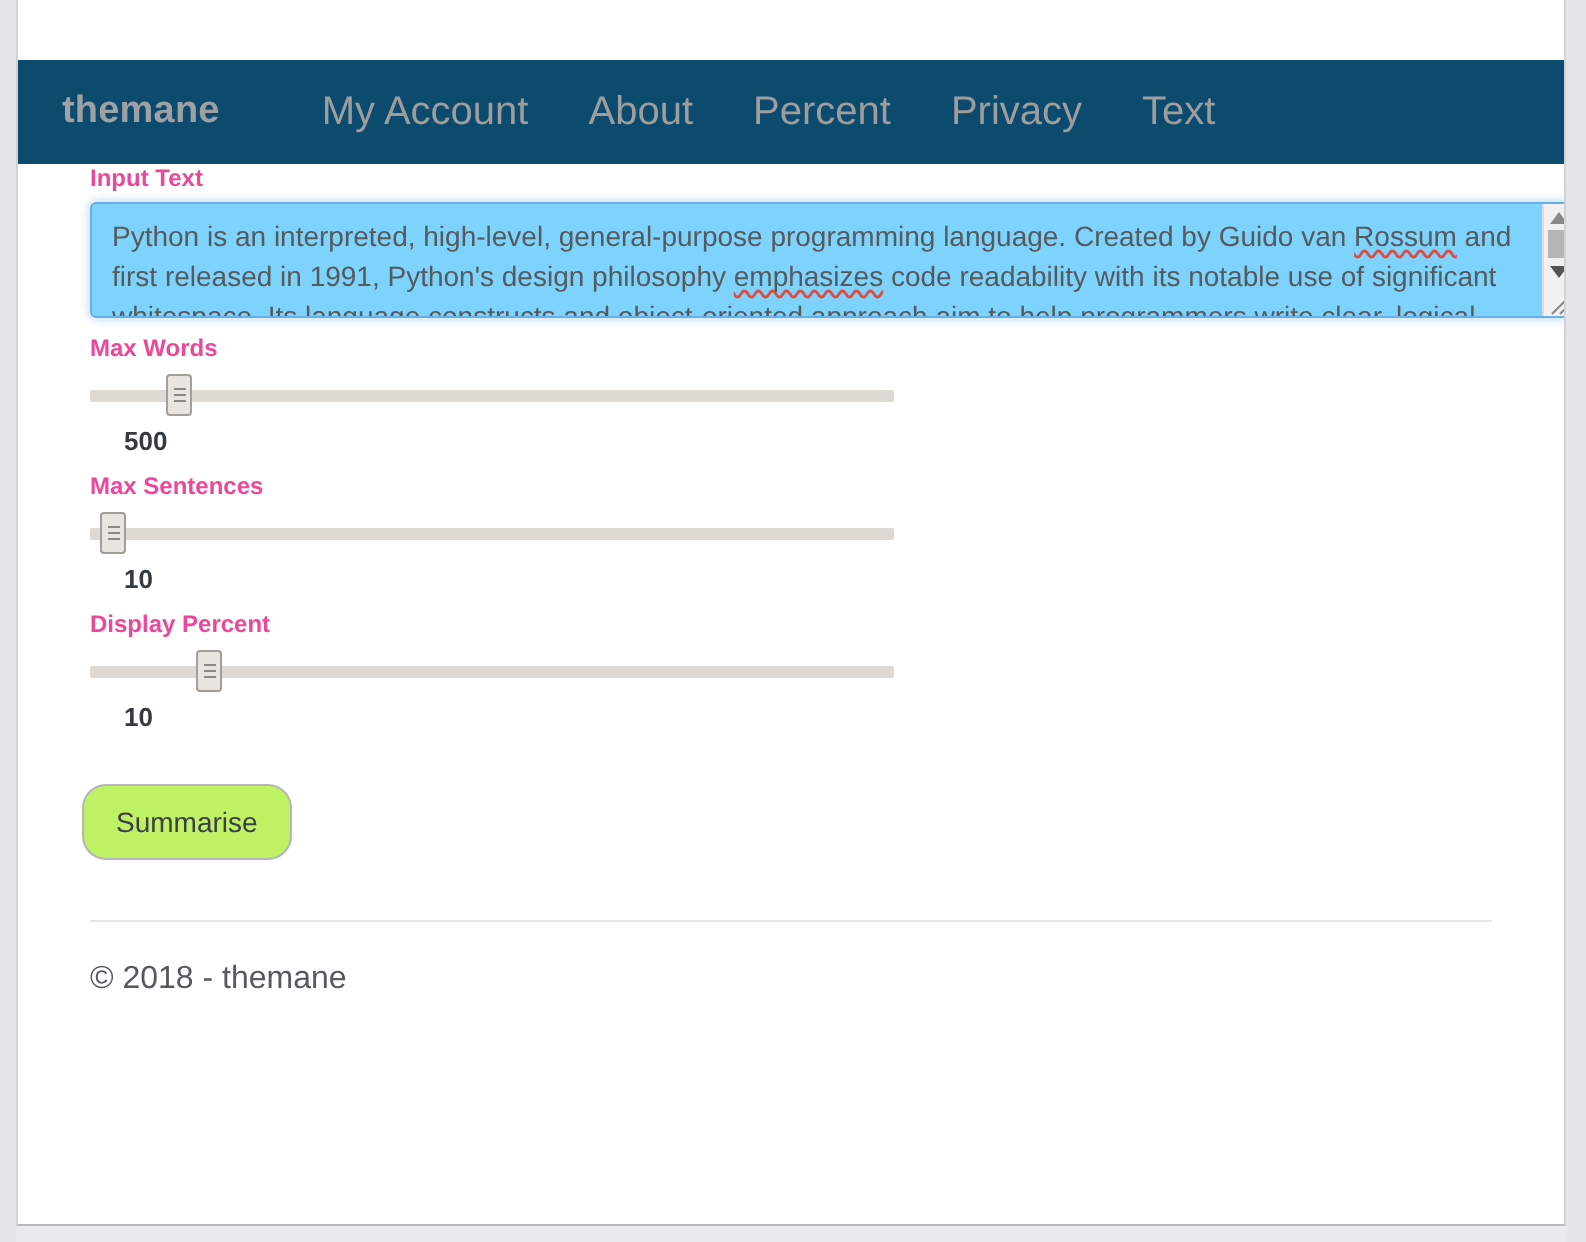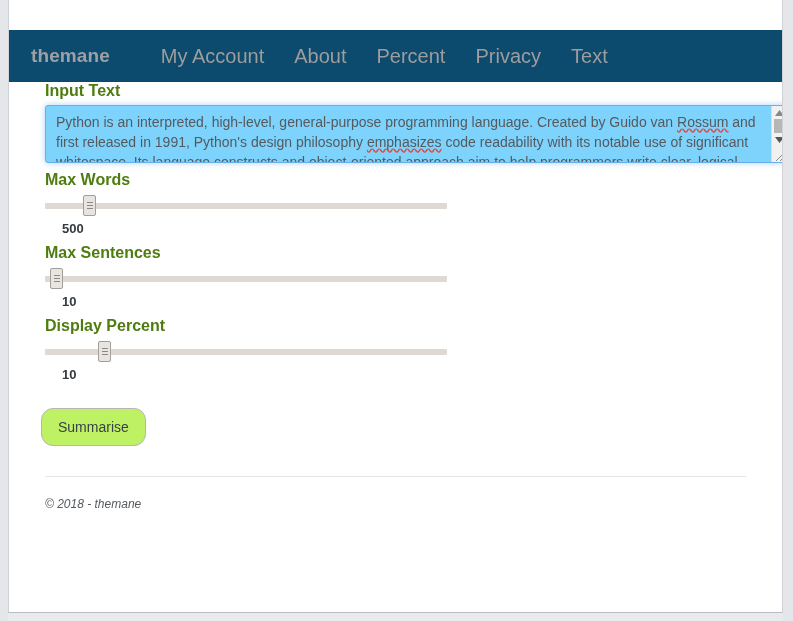--- a/index.html
+++ b/index.html
@@ -86,23 +86,23 @@
     font-weight: normal;
     color: #333a40;
     margin: 24px 0 18px 6px;
     letter-spacing: -0.2px;
   }
 
   .field-block {
     margin-left: 6px;
   }
   .field-label {
-    font-size: 16px;
+    font-size: 12px;
     font-weight: bold;
-    color: #4d7c0f;
+    color: #ec4899;
     display: block;
     margin-bottom: 5px;
   }
 
   
   .textarea-wrap {
     position: relative;
     width: 742px;
     height: 58px;
   }
@@ -233,24 +233,23 @@
     cursor: pointer;
   }
 
   
   .footer-hr {
     border: 0;
     border-top: 1px solid #e5e5e5;
     margin: 30px 6px 0 6px;
   }
   .footer-text {
-    font-size: 12px;
+    font-size: 16px;
     color: #555a5f;
     margin: 20px 0 4px 6px;
-    font-style: italic;
   }
 </style>
 </head>
 <body>
 
 <div class="left-gutter"></div>
 <div class="right-gutter"></div>
 
 <div class="page-canvas">
 

